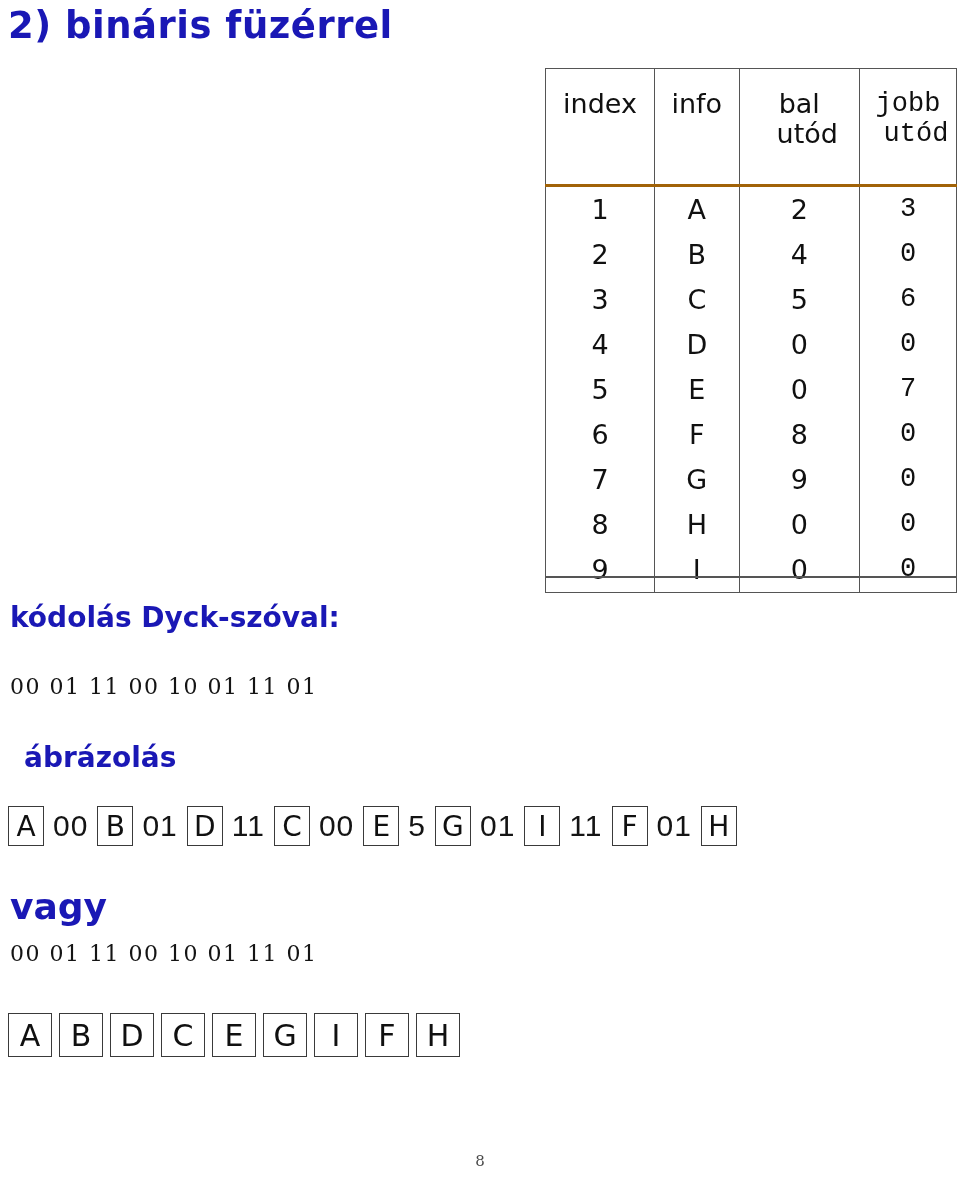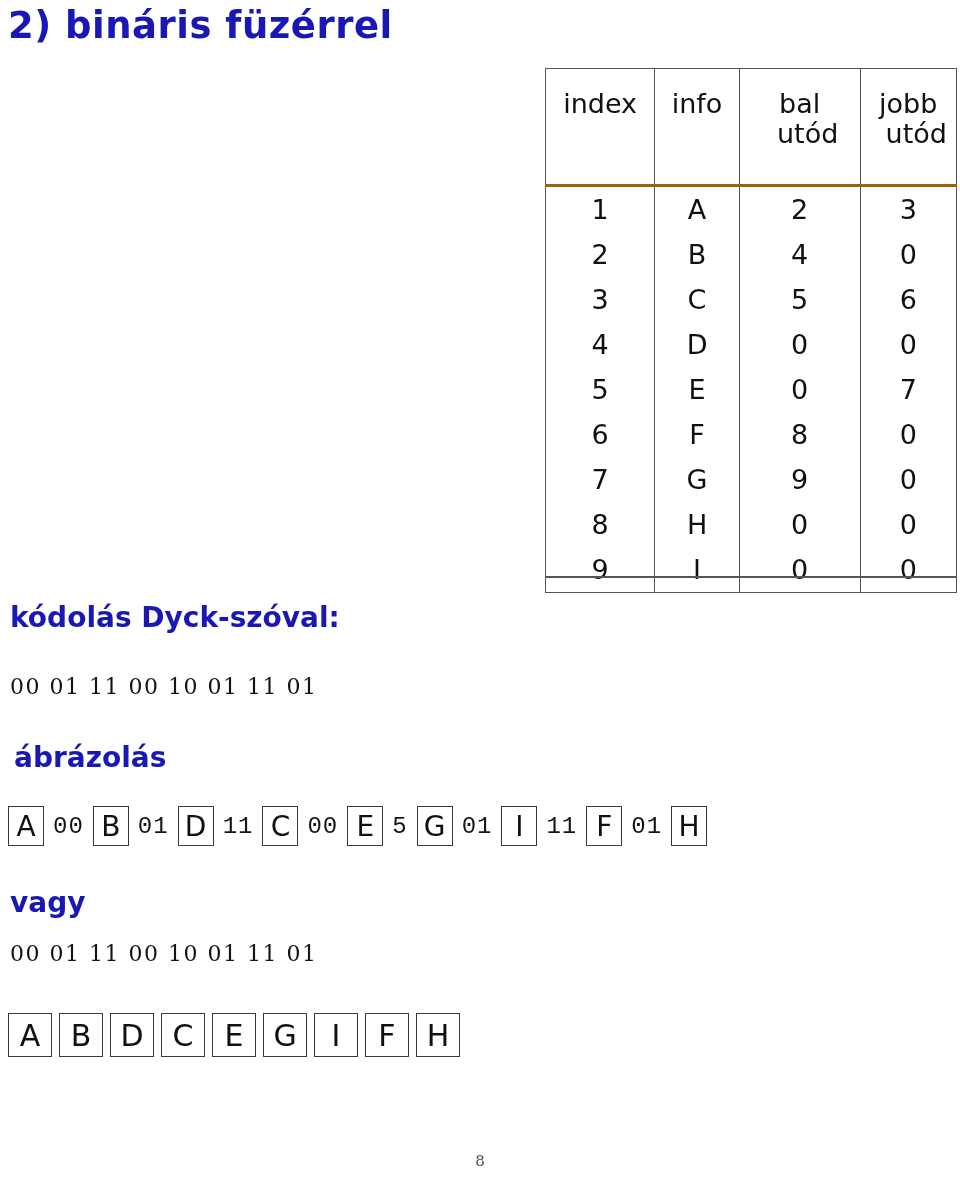--- a/index.html
+++ b/index.html
@@ -19,22 +19,22 @@
   
   .heading {
     position: absolute;
     color: #1a18b5;
     font-family: "DejaVu Sans", sans-serif;
     font-weight: bold;
     white-space: nowrap;
   }
   #slide-title      { left: 8px; top: 4px;   font-size: 37px; letter-spacing: 0.5px; }
   #coding-heading   { left: 10px; top: 601px; font-size: 28px; text-align: center; }
-  #repr-heading     { left: 14px; top: 741px; font-size: 28px; }
-  #alt-heading      { left: 10px; top: 886px; font-size: 28px; }
+  #repr-heading     { left: 24px; top: 741px; font-size: 28px; }
+  #alt-heading      { left: 10px; top: 886px; font-size: 36px; }
 
   
   .dyck-row {
     position: absolute;
     left: 10px;
     font-family: "DejaVu Serif", serif;
     font-size: 22px;
     color: #141414;
     letter-spacing: 1.5px;
     white-space: nowrap;
@@ -76,21 +76,21 @@
     height: 45px;
     vertical-align: middle;
     line-height: 1;
   }
   #node-table tbody tr:last-child td {
     border-bottom: 1px solid #555;
   }
   .col-index { width: 115px; }
   .col-info  { width: 90px;  }
   .col-bal   { width: 128px; }
-  .col-jobb  { width: 99px;  }
+  .col-jobb  { width: 99px; font-family: Liberation Mono, monospace;  }
   .th-line2 { display: block; margin-left: 16px; }
   #table-bottom-rule {
     position: absolute;
     left: 545px;
     top: 576px;
     width: 412px;
     height: 0;
     border-top: 2px solid #555;
   }
 
@@ -113,22 +113,22 @@
     background: #ffffff;
     font-family: "DejaVu Sans", sans-serif;
     font-size: 28px;
     color: #101010;
     height: 40px;
     min-width: 36px;
     padding: 0 4px;
   }
   .seq-bits {
     display: inline-block;
-    font-family: Liberation Mono, monospace;
-    font-size: 24px;
+    font-family: Liberation Sans, sans-serif;
+    font-size: 30px;
     color: #141414;
     padding: 0 9px;
     letter-spacing: 1px;
   }
   #alt-sequence .node-box {
     height: 44px;
     min-width: 44px;
     margin-right: 7px;
     font-size: 30px;
   }

